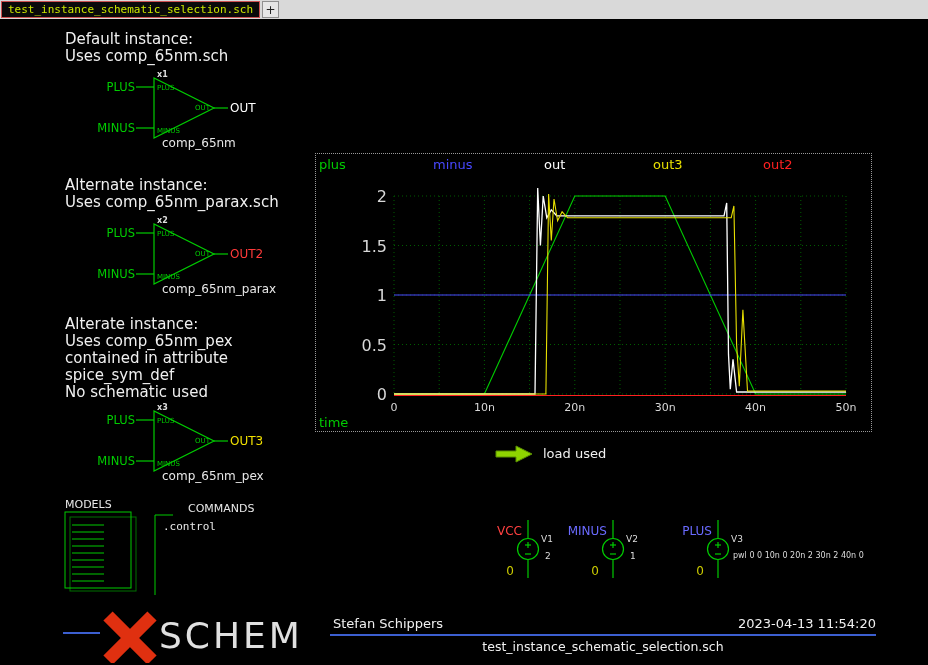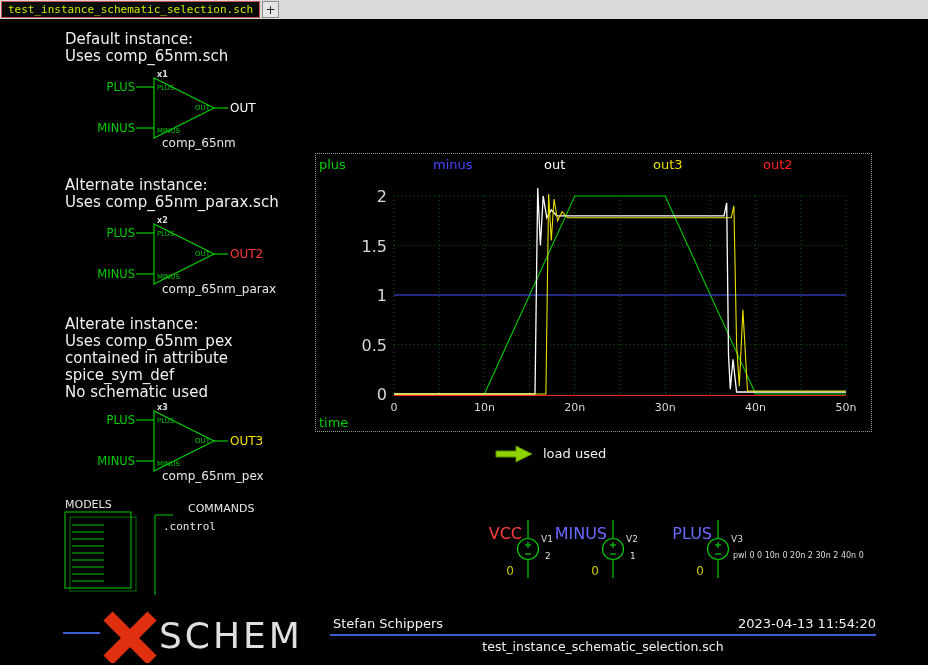--- a/index.html
+++ b/index.html
@@ -42,21 +42,21 @@
   .loadwaves-label{position:absolute;left:543px;top:446px;font-size:13px;color:#f0f0f0;}
 
   
   .models-label{position:absolute;left:65px;top:498px;font-size:11px;color:#e8e8e8;}
   .commands-label{position:absolute;left:155px;top:502px;font-size:11px;color:#e8e8e8;margin-left:33px;}
   .cmd-lines{position:absolute;left:163px;top:519px;}
   .cmd-line{font:11px "DejaVu Sans Mono",monospace;color:#e8e8e8;line-height:15px;white-space:pre;}
 
   
   .source{position:absolute;width:200px;height:70px;}
-  .src-net{position:absolute;width:60px;text-align:right;font-size:16px;top:6px;}
+  .src-net{position:absolute;width:60px;text-align:right;font-size:12px;top:6px;}
   .src-ref{position:absolute;font-size:9px;color:#dddddd;top:16px;}
   .src-val{position:absolute;font-size:9px;color:#dddddd;top:33px;white-space:nowrap;}
   .src-gnd{position:absolute;font-size:12px;color:#cccc00;top:46px;width:14px;text-align:right;}
 
   
   .tb-line{position:absolute;height:2px;background:#3c5fd0;}
   .logo-schem{position:absolute;left:159px;top:615px;font-size:36px;color:#e0e0e0;
               letter-spacing:3px;}
   .tb-author{position:absolute;left:333px;top:616px;font-size:13px;color:#f0f0f0;}
   .tb-date{position:absolute;left:676px;top:616px;width:200px;text-align:right;font-size:13px;color:#f0f0f0;}

